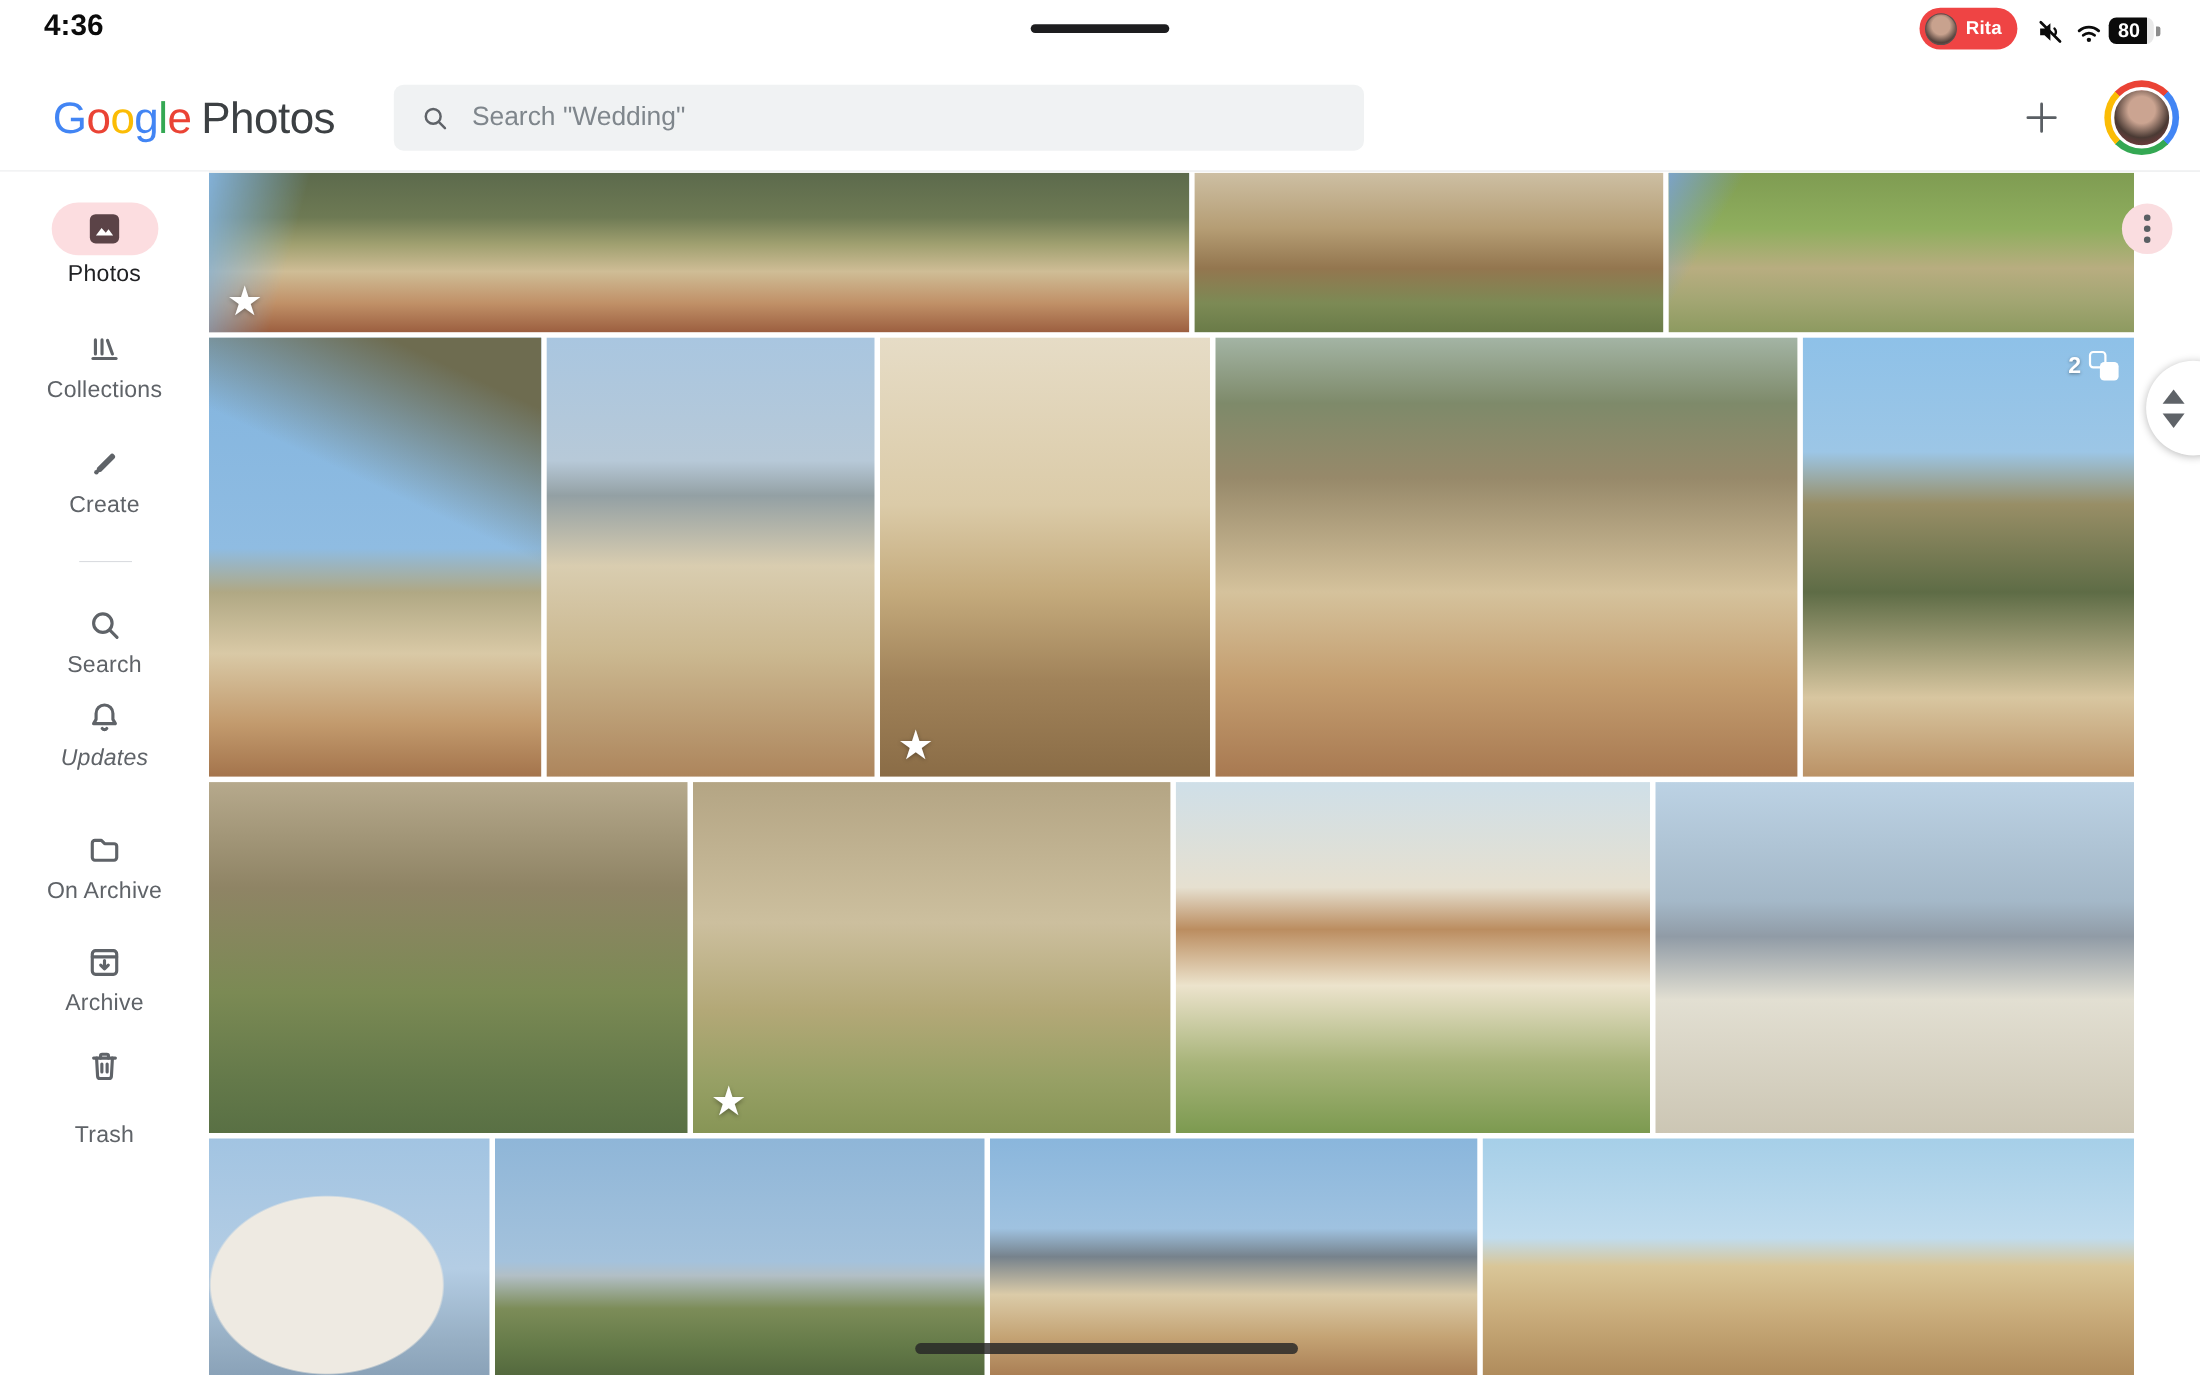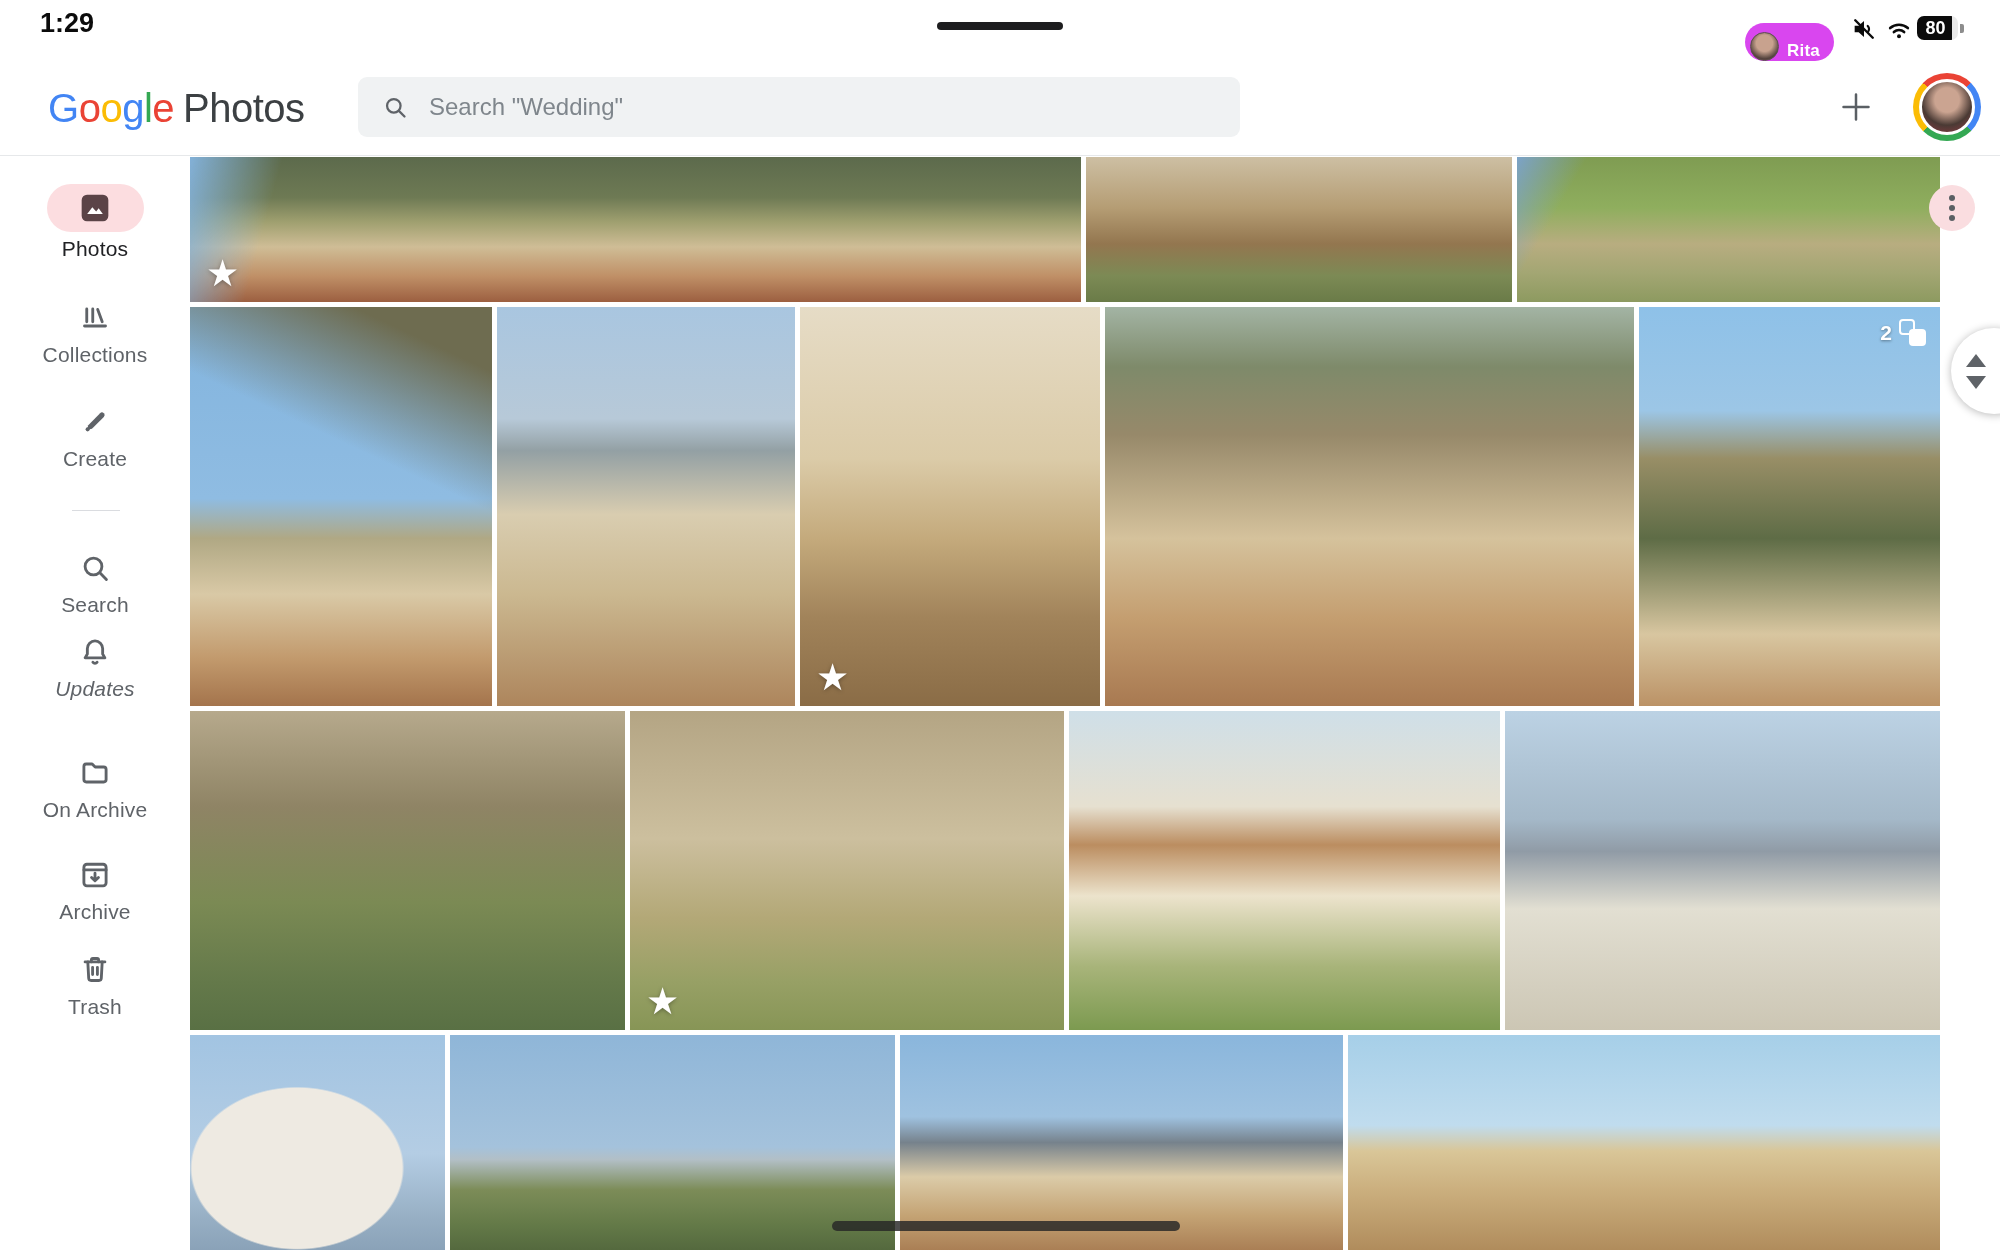--- a/index.html
+++ b/index.html
@@ -6,21 +6,21 @@
   html,body { width:2000px; height:1250px; }
   body {
     position:relative; overflow:hidden; background:#fff;
     font-family:"Liberation Sans","DejaVu Sans",sans-serif;
     -webkit-font-smoothing:antialiased;
   }
   
   .time { position:absolute; left:40px; top:8px; font-size:27px; font-weight:700; color:#0b0b0b; }
   .top-grabber { position:absolute; left:937px; top:22px; width:126px; height:8px; border-radius:4px; background:#1d1d1f; }
   .user-pill { position:absolute; left:1745px; top:7px; height:38px; border-radius:19px;
-    background:#d946ef; display:flex; align-items:flex-end; padding:0 14px 0 5px; gap:8px;margin-top:16px; }
+    background:#ef4444; display:flex; align-items:center; padding:0 14px 0 5px; gap:8px; }
   .user-pill .mini-avatar { width:29px; height:29px; border-radius:50%;
     background:radial-gradient(circle at 50% 38%, #c8a28e 0 38%, #53423c 72%, #8f4a50 100%);
     border:1px solid #5a504e; }
   .user-pill .pill-name { color:#fff; font-size:17px; font-weight:600; letter-spacing:.2px; }
   .sb-icon { position:absolute; top:15px; }
   .sb-mute { left:1850px; } .sb-wifi { left:1884px; }
   .battery { position:absolute; left:1917px; top:16px; width:41px; height:24px; border-radius:7px;
     background:linear-gradient(90deg,#0b0b0b 0 86%, #e9e9e9 86% 100%);
     display:flex; align-items:center; justify-content:center; }
   .battery .pct { color:#fff; font-size:18px; font-weight:700; margin-right:4px; }
@@ -85,21 +85,21 @@
   .scrubber { position:absolute; left:1951px; top:328px; width:86px; height:86px; border-radius:50%;
     background:#fff; box-shadow:0 1px 8px rgba(0,0,0,.28); display:flex; flex-direction:column;
     justify-content:center; gap:9px; padding-left:15px; cursor:grab; }
   .tri-up { width:0; height:0; border-left:10px solid transparent; border-right:10px solid transparent; border-bottom:13px solid #5f6368; }
   .tri-down { width:0; height:0; border-left:10px solid transparent; border-right:10px solid transparent; border-top:13px solid #5f6368; }
   .home-indicator { position:absolute; left:832px; top:1221px; width:348px; height:10px; border-radius:5px; background:rgba(38,38,38,.82); }
 </style>
 </head>
 <body>
 
-<div class="time">1:29</div>
+<div class="time">4:36</div>
 <div class="top-grabber"></div>
 <div class="user-pill">
   <span class="mini-avatar"></span>
   <span class="pill-name">Rita</span>
 </div>
 <svg class="sb-icon sb-mute" width="28" height="28" viewBox="0 0 24 24">
   <path d="M4 9.3v5.4h3.4L12 18.8V5.2L7.4 9.3H4z" fill="#0b0b0b"></path>
   <path d="M4.5 4.5l15 15" stroke="#0b0b0b" stroke-width="2.1" stroke-linecap="round"></path>
   <path d="M15.2 9.4a3.6 3.6 0 0 1 0 5.2" stroke="#0b0b0b" stroke-width="1.9" fill="none" stroke-linecap="round"></path>
 </svg>
@@ -192,21 +192,21 @@
     <div class="side-item" style="top: 699px; align-items: center;">
       <div class="side-iconbox">
         <svg width="36" height="36" viewBox="0 0 24 24" fill="none" stroke="#5F6368" stroke-width="1.9" stroke-linecap="round" stroke-linejoin="round">
           <rect x="4.6" y="4.8" width="14.8" height="14.4" rx="2"></rect>
           <path d="M4.6 8.6h14.8"></path>
           <path d="M12 10.8v5M9.7 13.6l2.3 2.3 2.3-2.3"></path>
         </svg>
       </div>
       <div class="side-label">Archive</div>
     </div>
-    <div class="side-item" style="top: 794px;">
+    <div class="side-item" style="top: 794px; gap: 25px;">
       <div class="side-iconbox">
         <svg width="36" height="36" viewBox="0 0 24 24" fill="none" stroke="#5F6368" stroke-width="1.9" stroke-linecap="round" stroke-linejoin="round">
           <path d="M5.4 6.6h13.2"></path>
           <path d="M9.6 6.6V5.3a1 1 0 0 1 1-1h2.8a1 1 0 0 1 1 1v1.3"></path>
           <path d="M7.2 6.6l.6 10.9a1.6 1.6 0 0 0 1.6 1.5h5.2a1.6 1.6 0 0 0 1.6-1.5l.6-10.9"></path>
           <path d="M10.4 10.2v4.8M13.6 10.2v4.8"></path>
         </svg>
       </div>
       <div class="side-label">Trash</div>
     </div>

